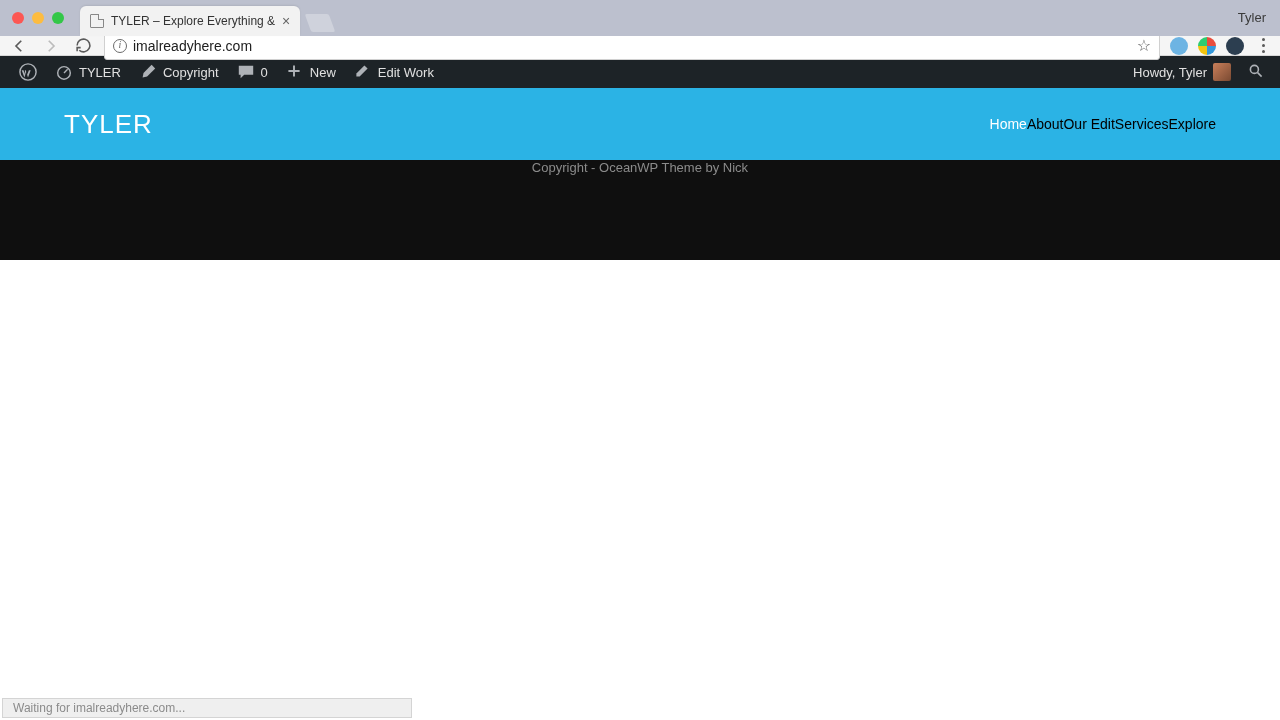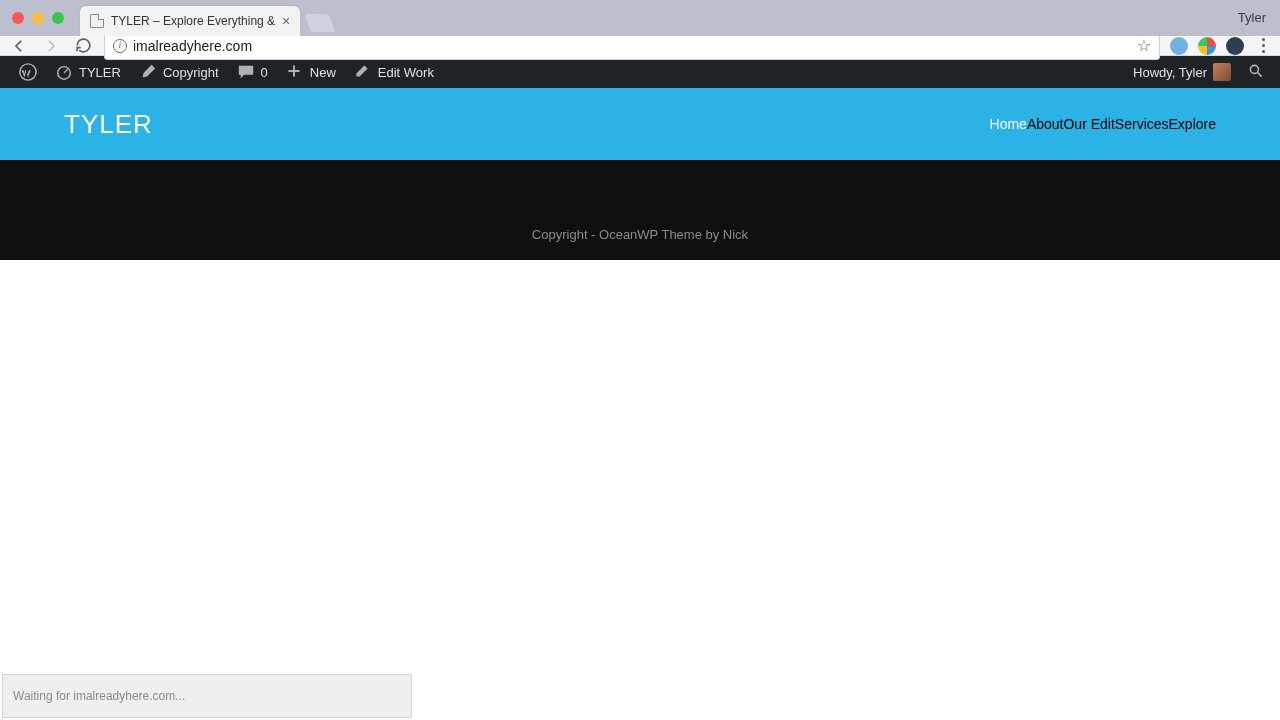--- a/index.html
+++ b/index.html
@@ -132,33 +132,32 @@
 }
 .site-nav { margin-left:auto; display:flex; }
 .site-nav a { color:#000000; font-size:14px; text-decoration:none; }
 .site-nav a.active { color:#fff; }
 
 
 .site-dark {
   background:#0f0f0f;
   height:100px;
   display:flex;
-  align-items:flex-end;
   justify-content:center;
   padding-bottom:18px;
 }
 .copyright { color:#8b8b8b; font-size:13px; }
 
 
 .status-bar {
   position:absolute;
   left:2px; bottom:2px;
   background:#efefef;
   border:1px solid #d4d4d4;
-  padding: 14px 10px;
+  padding: 2px 10px;
   font-size:12px;
   color:#8b8b8b;
   min-width: 410px;
 }
 
 svg { display:block; }
 </style>
 </head>
 <body>
 

